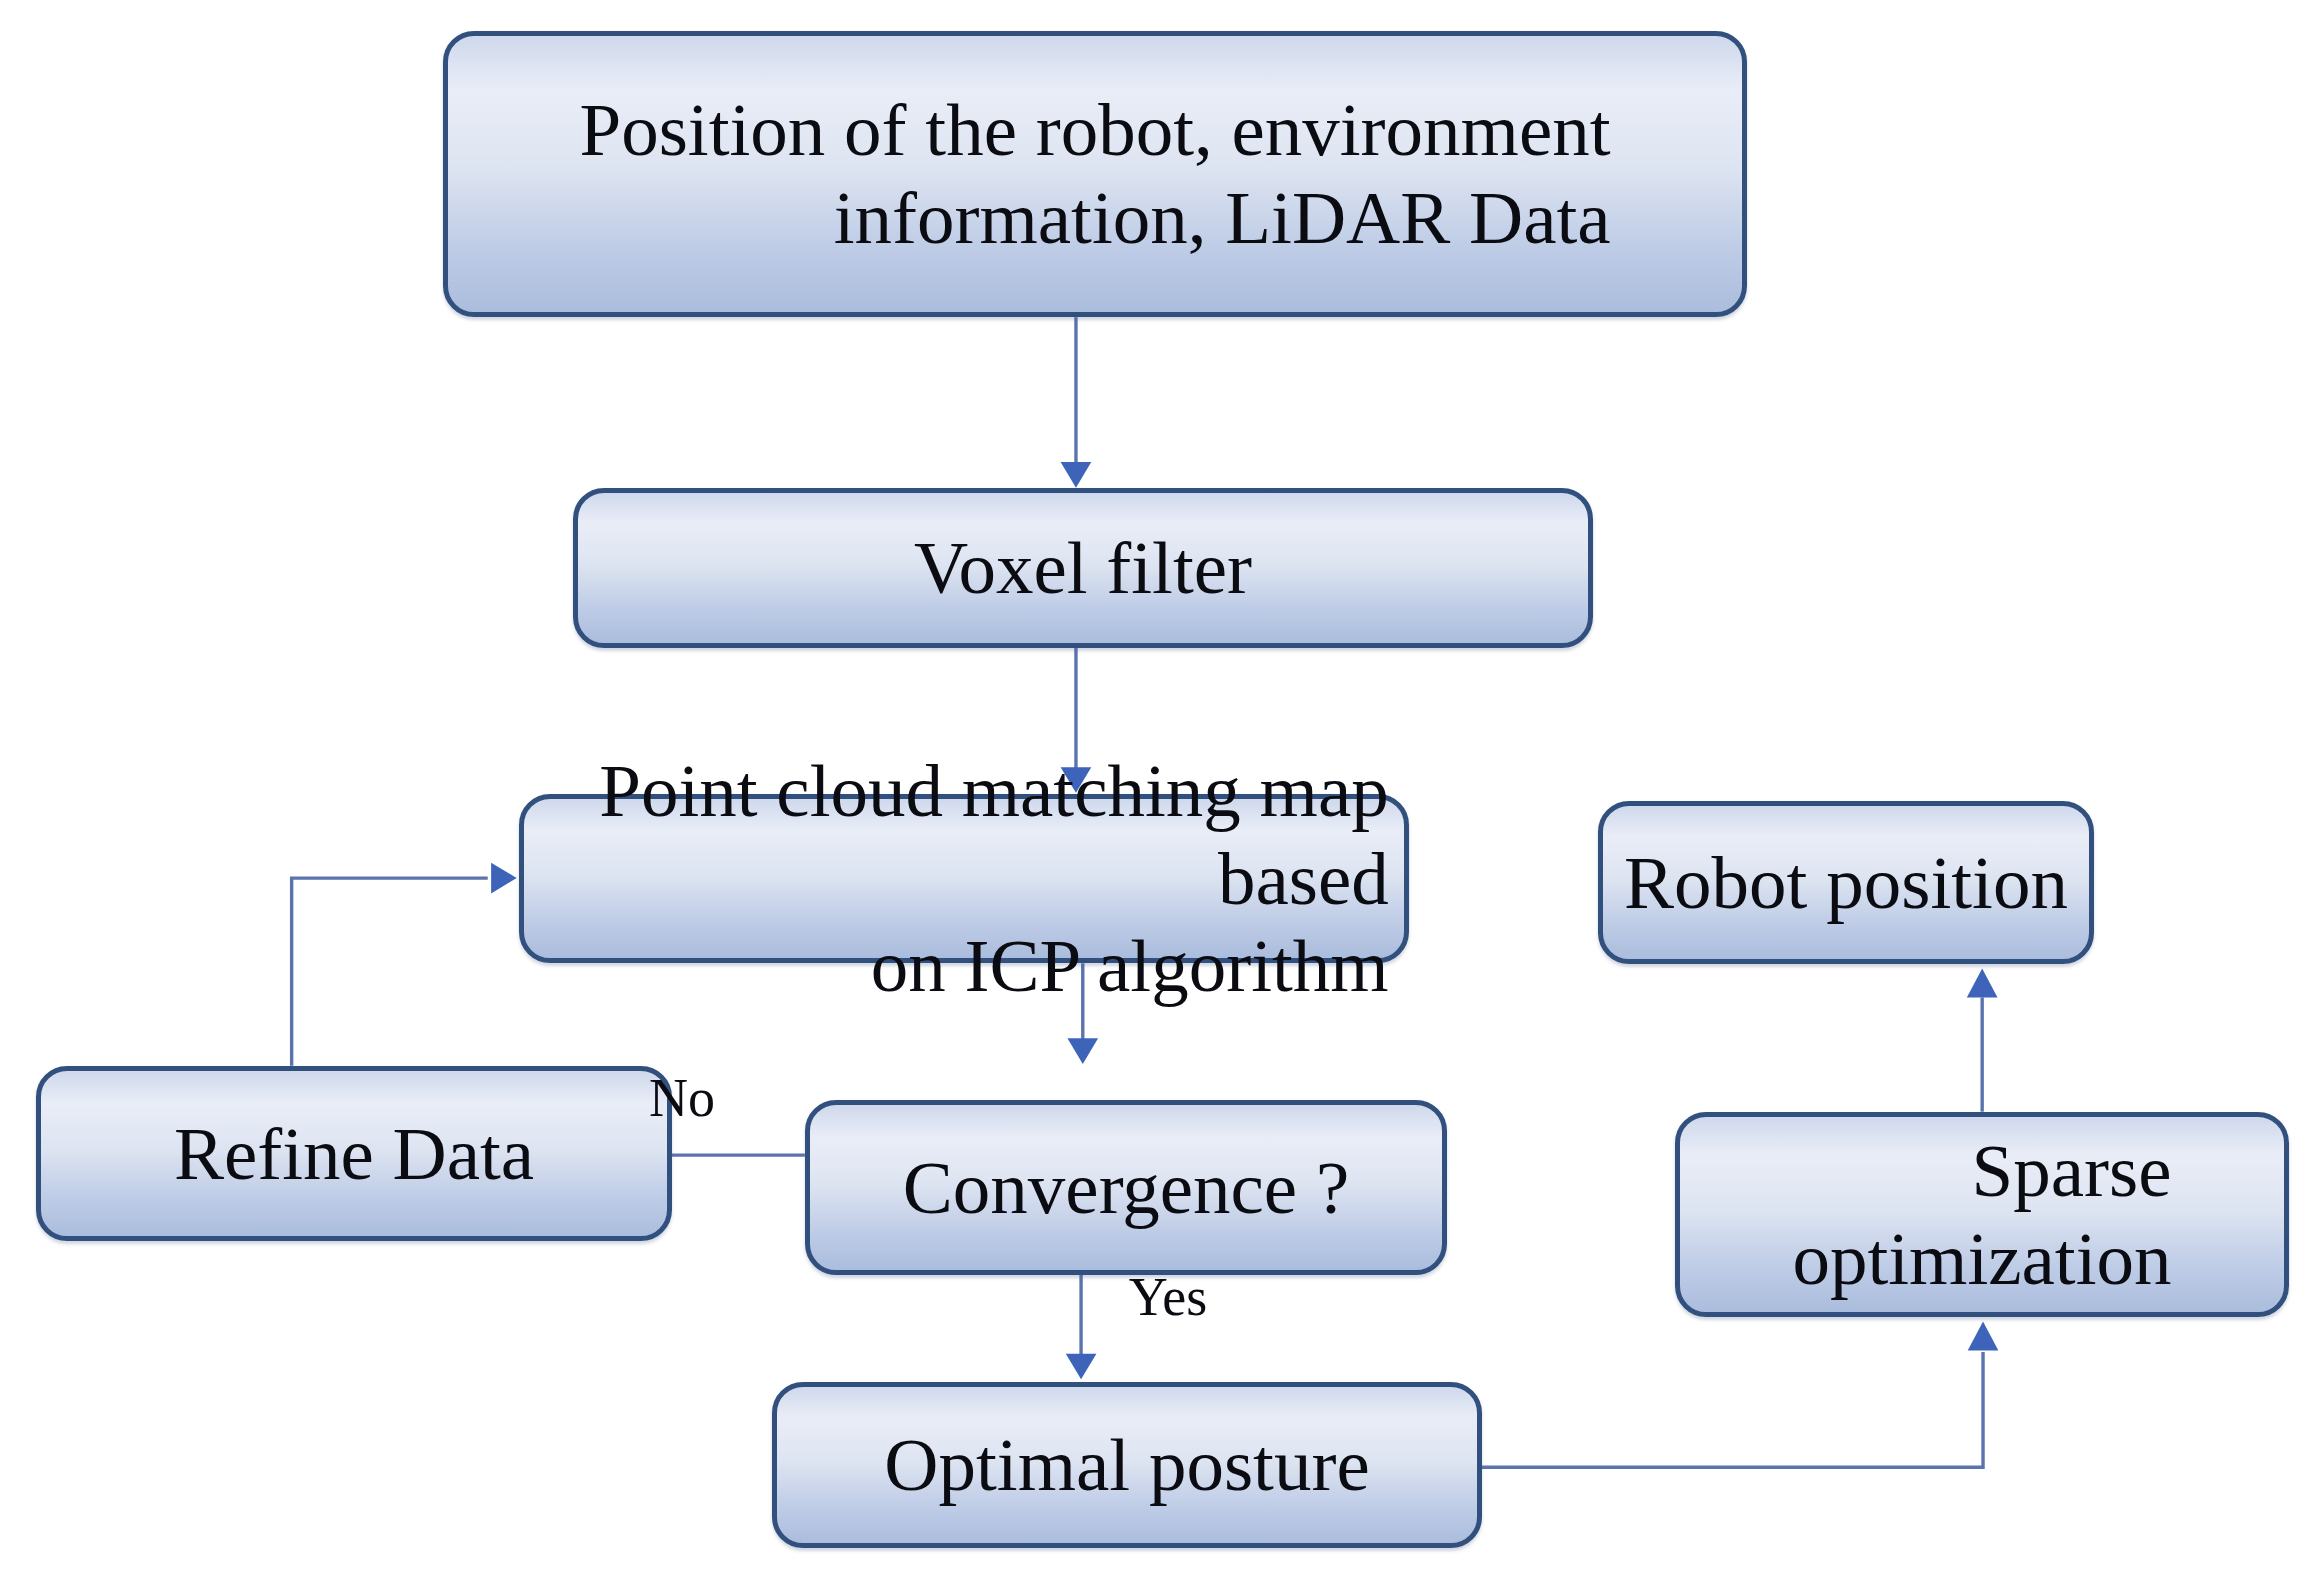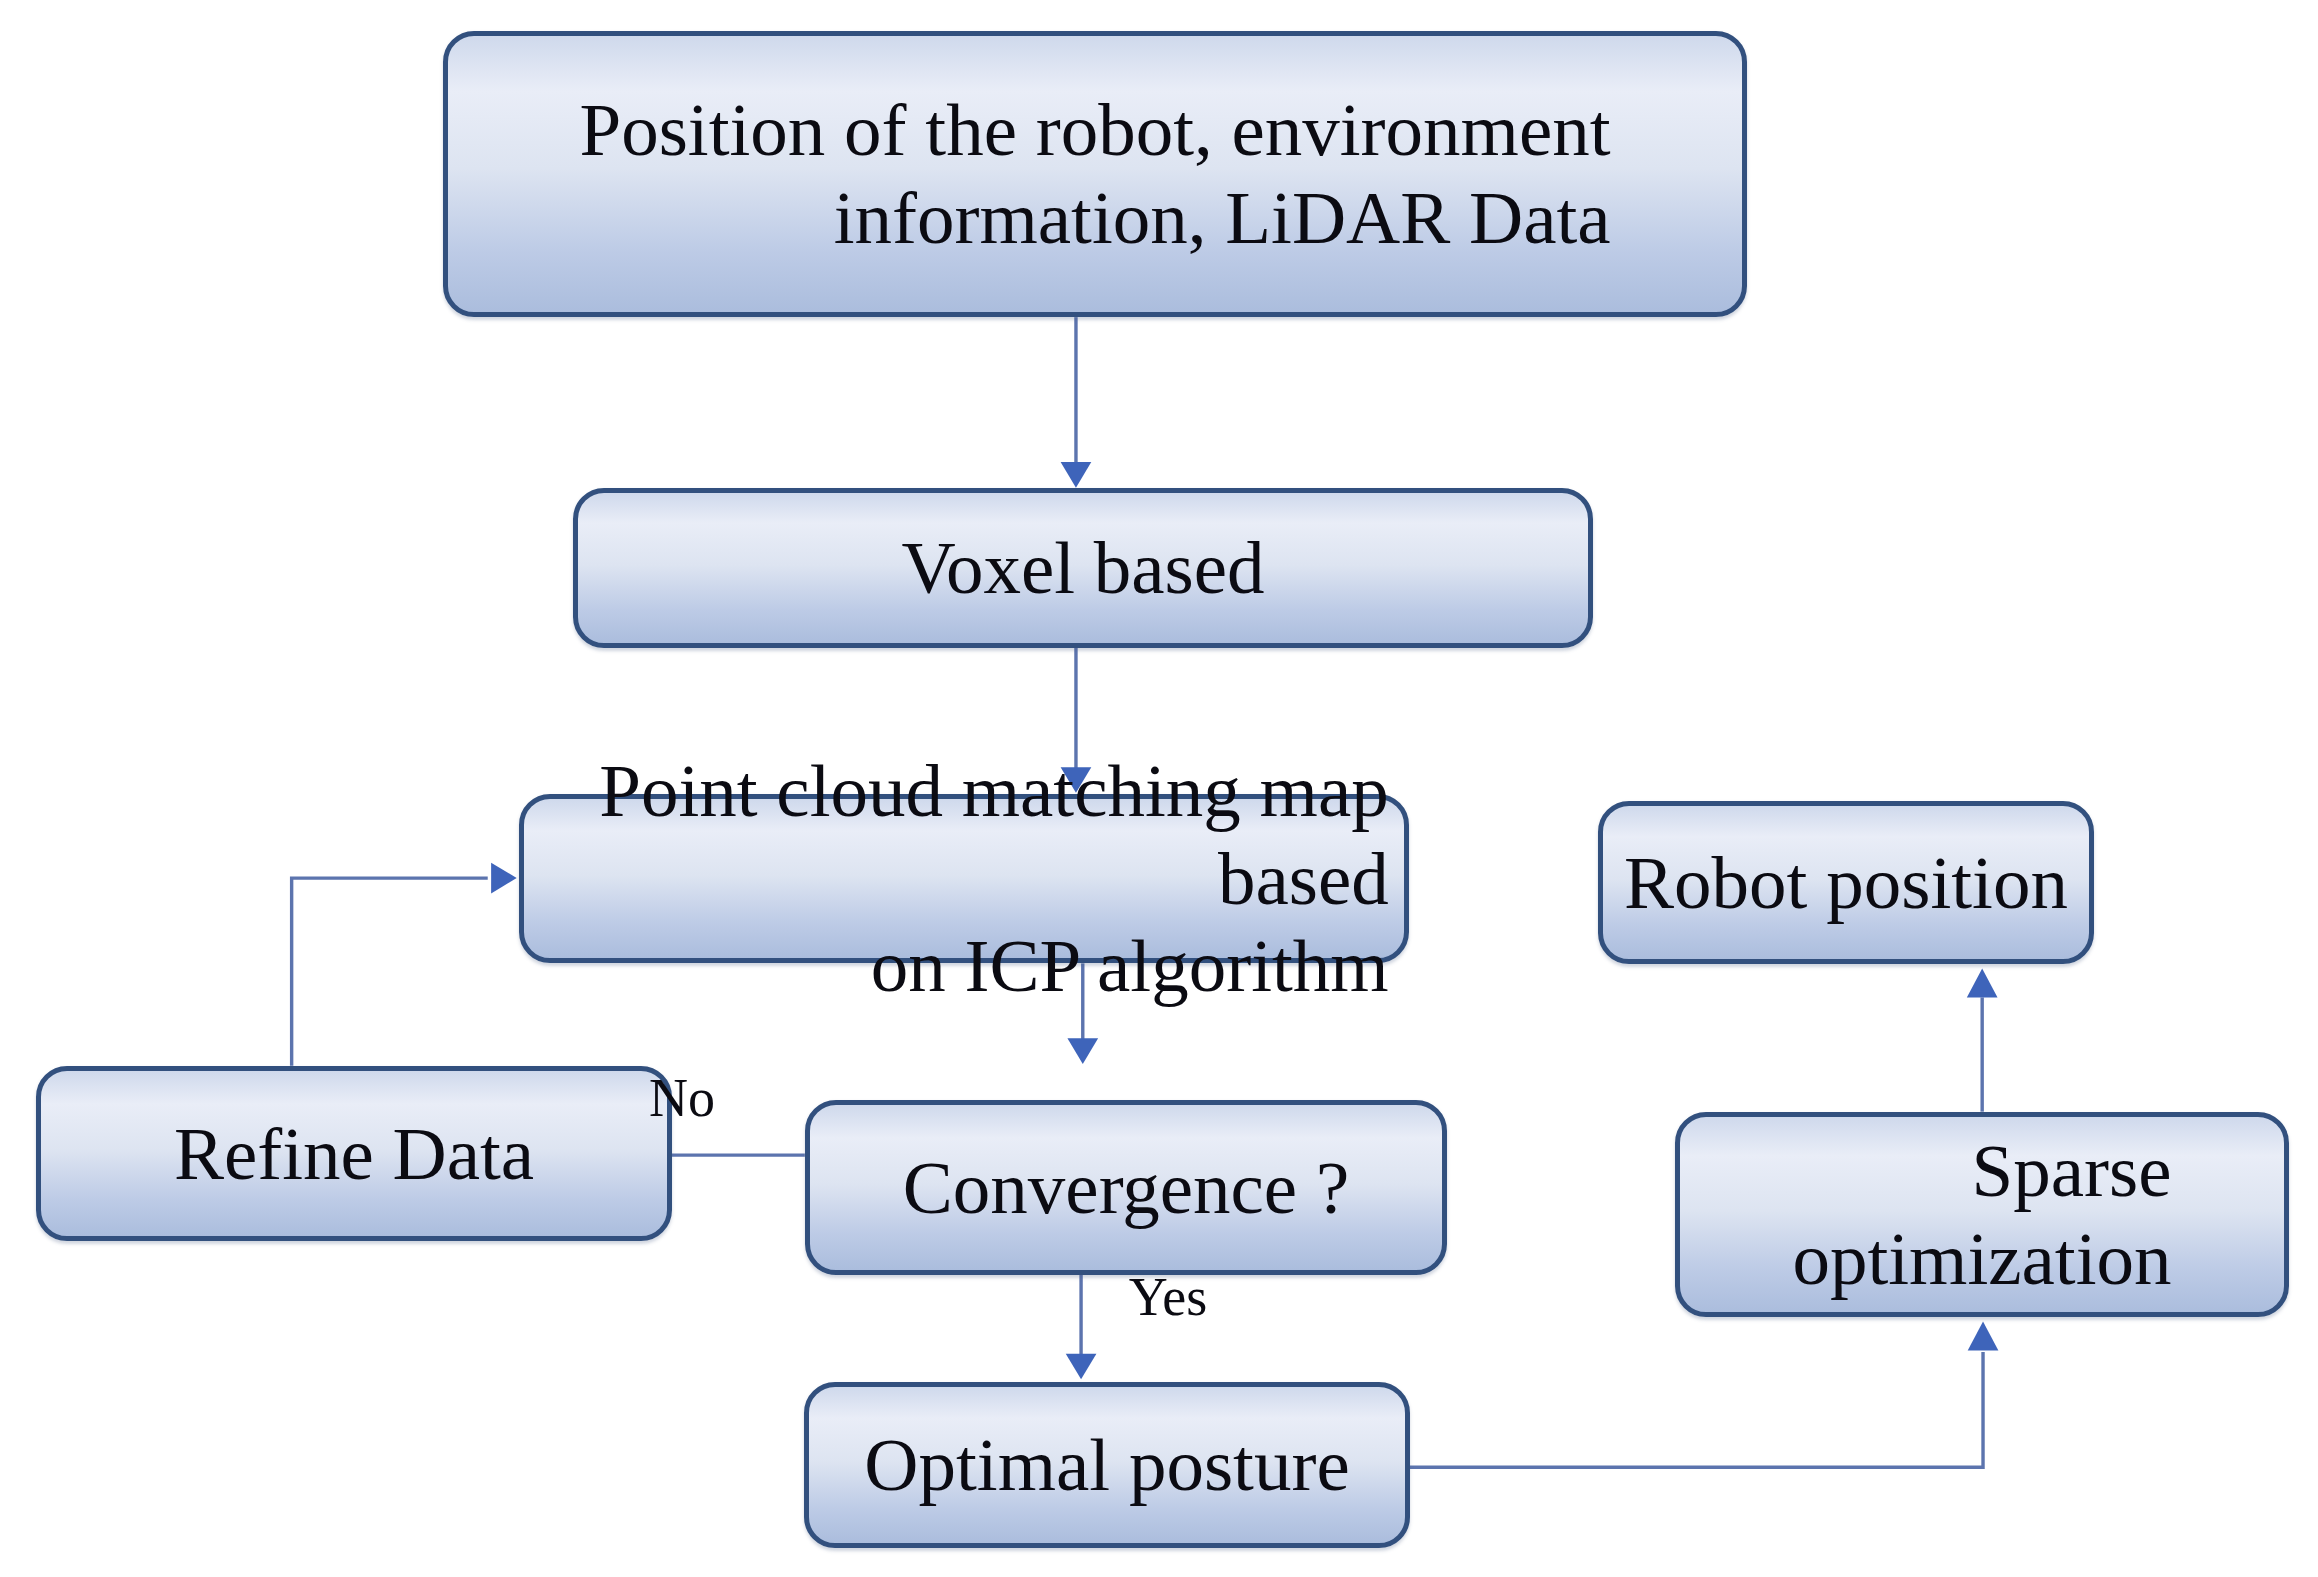--- a/index.html
+++ b/index.html
@@ -97,41 +97,41 @@
     <line class="stem" x1="2325" y1="1304" x2="2325" y2="1170"></line>
     <polygon class="head" points="2325,1136 2307,1170 2343,1170"></polygon>
   </svg>
 
   <div class="node" style="left:443px;top:31px;width:1304px;height:286px">
     <span class="node-label">Position of the robot, environment
 information, LiDAR Data</span>
   </div>
 
   <div class="node" style="left:573px;top:488px;width:1020px;height:160px">
-    <span class="node-label">Voxel based</span>
+    <span class="node-label">Voxel filter</span>
   </div>
 
   <div class="node" style="left:519px;top:794px;width:890px;height:169px">
     <span class="node-label">Point cloud matching map based
 on ICP algorithm</span>
   </div>
 
   <div class="node" style="left:1598px;top:801px;width:496px;height:163px">
     <span class="node-label">Robot position</span>
   </div>
 
   <div class="node" style="left:805px;top:1100px;width:642px;height:175px">
     <span class="node-label">Convergence ?</span>
   </div>
 
   <div class="node" style="left:36px;top:1066px;width:636px;height:175px">
     <span class="node-label">Refine Data</span>
   </div>
 
-  <div class="node" style="left:804px;top:1382px;width:606px;height:166px">
+  <div class="node" style="left:772px;top:1382px;width:710px;height:166px">
     <span class="node-label">Optimal posture</span>
   </div>
 
   <div class="node" style="left:1675px;top:1112px;width:614px;height:205px">
     <span class="node-label">Sparse
 optimization</span>
   </div>
 
   <div class="edge-label" style="left:682px;top:1098px">No</div>
   <div class="edge-label" style="left:1168px;top:1297px">Yes</div>

